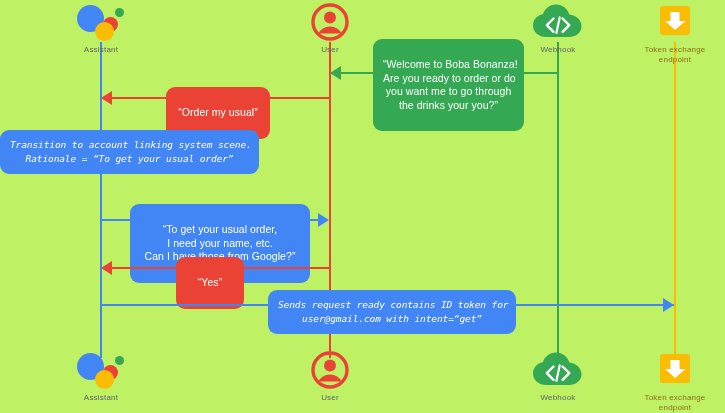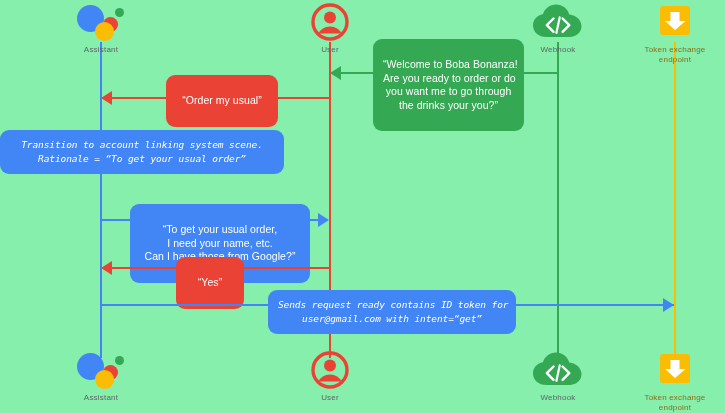--- a/index.html
+++ b/index.html
@@ -7,21 +7,21 @@
     padding: 0;
     background: #ffffff;
   }
   body {
     font-family: "Liberation Sans", sans-serif;
   }
   #canvas {
     position: relative;
     width: 725px;
     height: 413px;
-    background: #86efac;
+    background: #bef264;
     overflow: hidden;
   }
 
   
   .lifeline {
     position: absolute;
     width: 2px;
     top: 42px;
     height: 316px;
   }
@@ -207,25 +207,25 @@
   <div class="arrow-head left" style="left:330px; top:66px; border-right-color:#34a853;"></div>
   <div class="bubble green chat" style="left:373px; top:39px; width:151px;">
     <span class="line">“Welcome to Boba Bonanza!</span>
     <span class="line">Are you ready to order or do</span>
     <span class="line">you want me to go through</span>
     <span class="line">the drinks your you?”</span>
   </div>
 
   <div class="hline" style="left:105px; top:97px; width:225px; background:#ea4335;"></div>
   <div class="arrow-head left" style="left:101px; top:91px; border-right-color:#ea4335;"></div>
-  <div class="bubble red chat" style="left:166px; top:75px; width:112px;">
+  <div class="bubble red chat" style="left:166px; top:87px; width:104px;">
     <span class="line">“Order my usual”</span>
   </div>
 
-  <div class="bubble blue mono" style="left:0px; top:130px; width:284px;">
+  <div class="bubble blue mono" style="left:0px; top:130px; width:259px;">
     <span class="line">Transition to account linking system scene.</span>
     <span class="line">Rationale = “To get your usual order”</span>
   </div>
 
   <div class="hline" style="left:101px; top:219px; width:224px; background:#4285f4;"></div>
   <div class="arrow-head right" style="left:318px; top:213px; border-left-color:#4285f4;"></div>
   <div class="bubble blue chat" style="left:130px; top:204px; width:180px;">
     <span class="line">“To get your usual order,</span>
     <span class="line">I need your name, etc.</span>
     <span class="line">Can I have those from Google?”</span>

